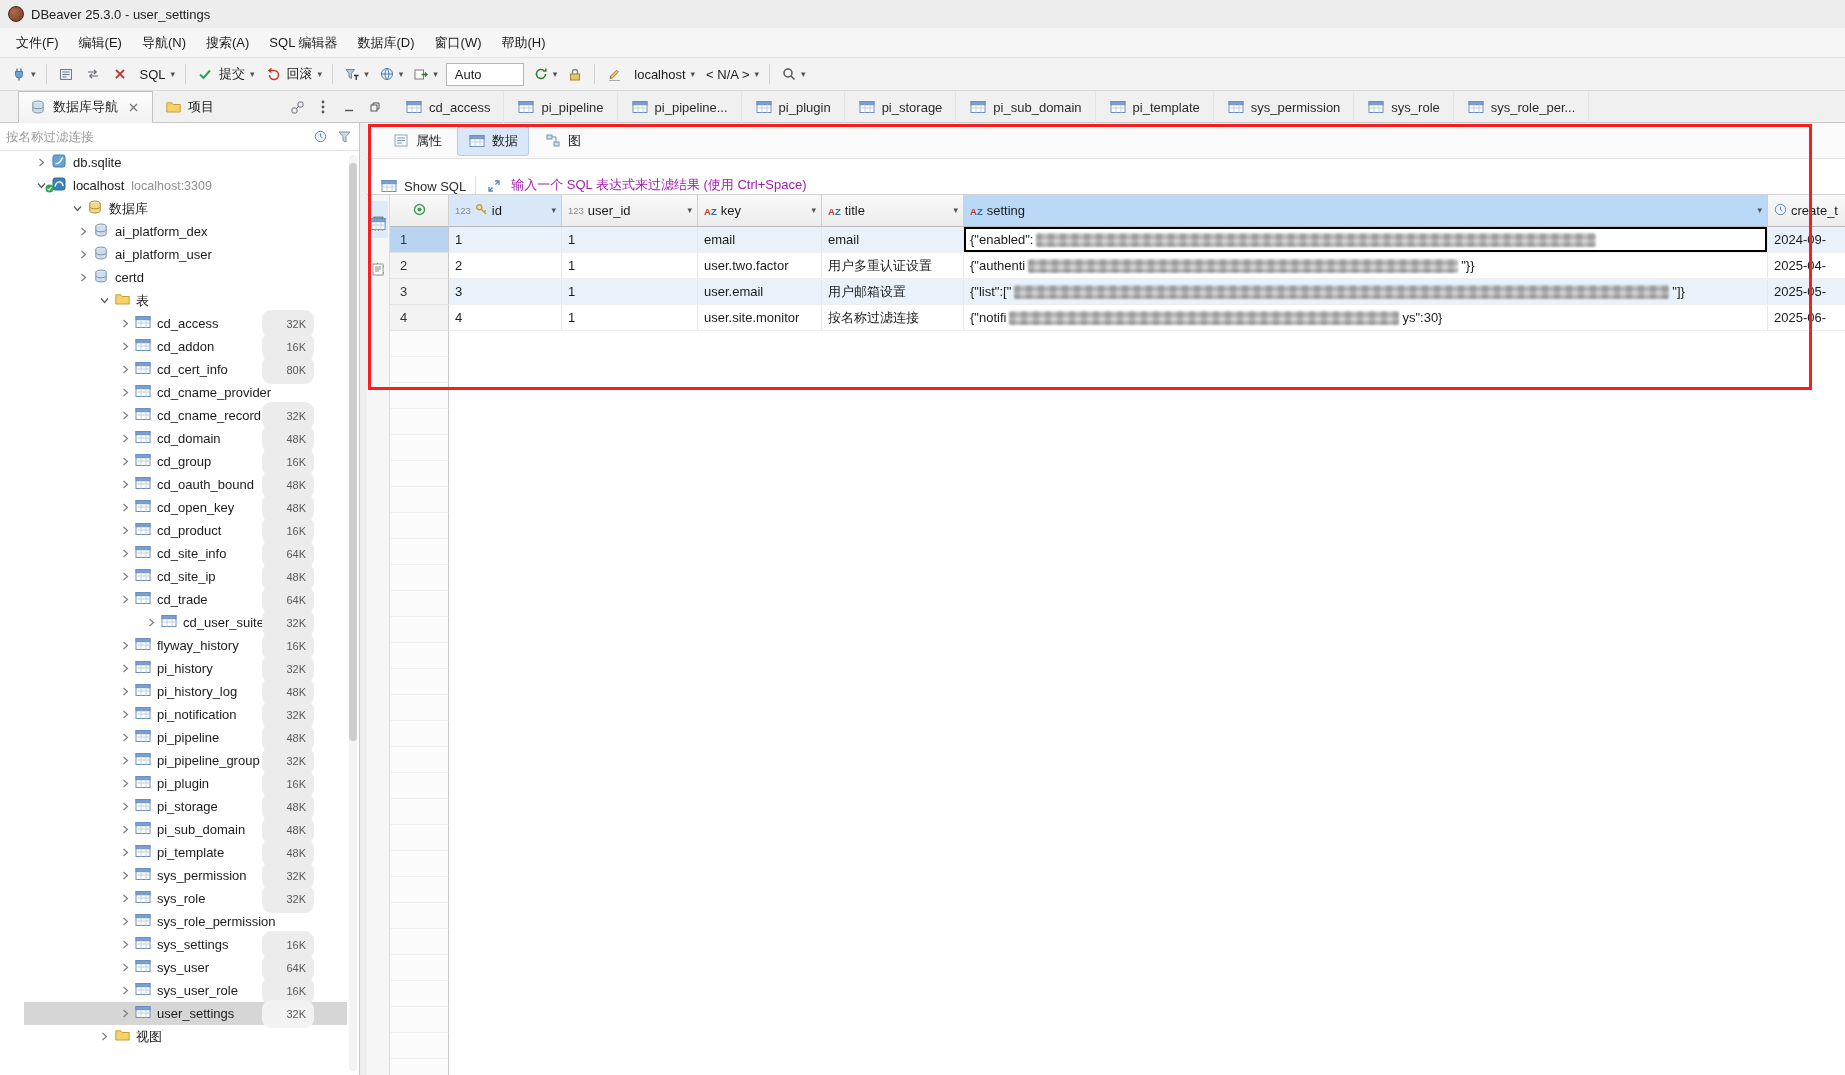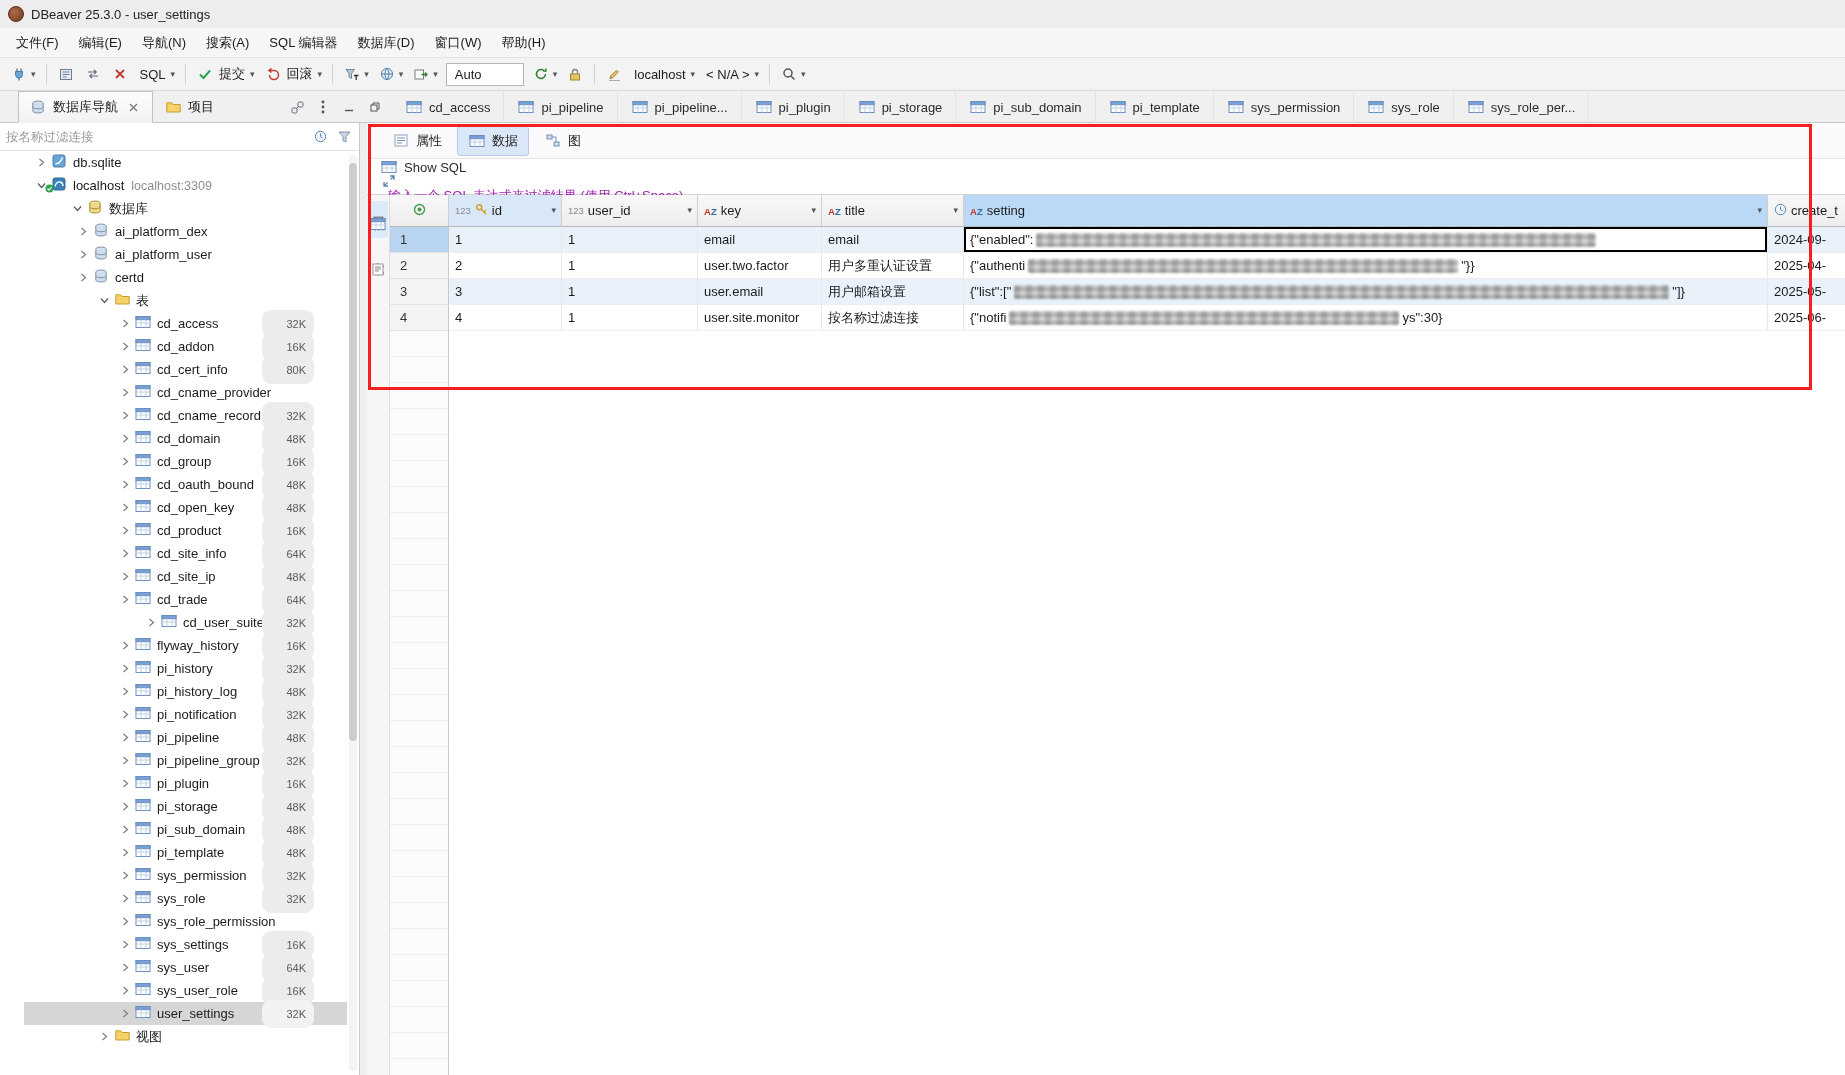--- a/index.html
+++ b/index.html
@@ -56,21 +56,21 @@
   .trow.selected .badge { background:#f2f2f2; }
   .vscroll { position:absolute; right:2px; top:32px; bottom:4px; width:8px; background:#f3f3f3; border-radius:4px; }
   .vthumb { position:absolute; left:0; right:0; top:8px; height:578px; background:#cdcdcd; border-radius:4px; }
 
   
   .resulttabs { height:36px; display:flex; align-items:center; gap:4px; padding-left:14px; background:#fafafa; border-bottom:1px solid #e4e4e4; }
   .rtab { display:flex; align-items:center; gap:6px; padding:5px 10px; border:1px solid transparent; border-radius:3px; }
   .rtab.active { background:#d9e7f8; border-color:#b4cce9; }
 
   
-  .filterbar { height:36px; display:flex; align-items:flex-start; padding-left:13px; background:#fff; border-bottom:1px solid #d4d4d4;flex-direction:column; }
+  .filterbar { height:36px; display:flex; align-items:flex-end; padding-left:13px; background:#fff; border-bottom:1px solid #d4d4d4; }
   .showsql { display:flex; align-items:center; gap:6px; color:#2b2b2b; }
   .vline { width:1px; height:18px; background:#ddd; margin:0 9px; }
   .fplaceholder { color:#a21caf; margin-left:8px; }
 
   
   .gridarea { position:absolute; top:72px; left:0; right:0; bottom:0; display:flex; }
   .pstrip { width:23px; flex:none; background:#f6f6f6; border-right:1px solid #ddd; display:flex; flex-direction:column; align-items:center; padding-top:6px; gap:8px; }
   .ptab { display:flex; flex-direction:column; align-items:center; gap:5px; padding:6px 1px; border-radius:3px; }
   .ptab.active { background:#dcebfa; }
   .ptext { writing-mode:vertical-rl; text-orientation:upright; font-size:12px; color:#333; letter-spacing:2px; }

